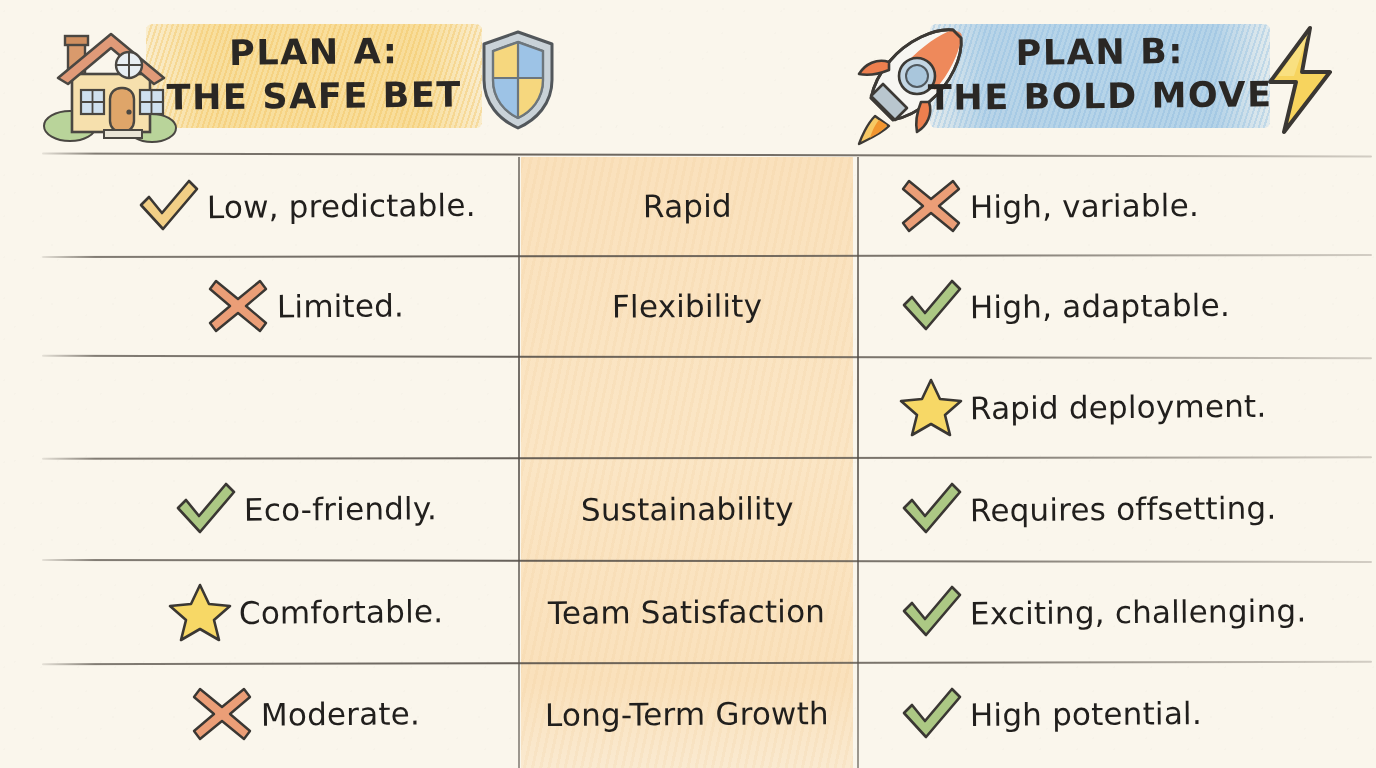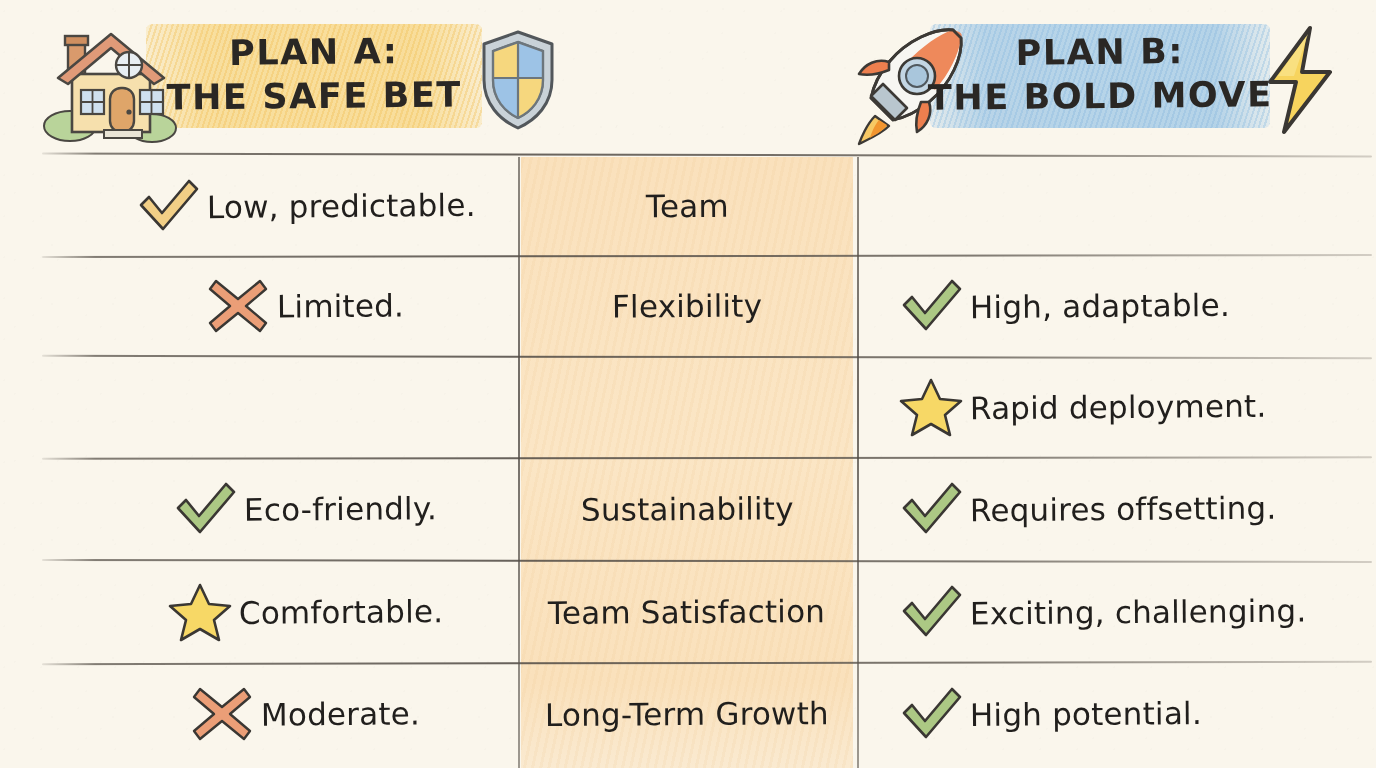--- a/index.html
+++ b/index.html
@@ -255,32 +255,40 @@
     <div class="cell left">
       <span class="mark">
         <svg width="66" height="58" viewBox="0 0 66 58">
           <path d="M6 28 L14 20 L27 36 L54 4 L62 12 L28 52 Z" fill="#f2cf86" stroke="#3a3733" stroke-width="2.6" stroke-linejoin="round"></path>
         </svg>
       </span>
       <span class="ctext">Low, predictable.</span>
     </div>
     <div class="cell mid">
       <span class="mtext">
-        <span>Team</span>
-      </span>
-    </div>
-  </div>
-
-  <div class="row" style="top:257px;height:98px">
-    <div class="cell left">
+        <span>Rapid</span>
+      </span>
+    </div>
+    <div class="cell right">
       <span class="mark">
         <svg width="60" height="58" viewBox="0 0 60 58">
           <path d="M8 4 L30 22 L52 4 L58 12 L38 29 L58 46 L52 54 L30 36 L8 54 L2 46 L22 29 L2 12 Z" fill="#eb9e77" stroke="#3a3733" stroke-width="2.4" stroke-linejoin="round"></path>
         </svg>
       </span>
+      <span class="ctext">High, variable.</span>
+    </div>
+  </div>
+
+  <div class="row" style="top:257px;height:98px">
+    <div class="cell left">
+      <span class="mark">
+        <svg width="60" height="58" viewBox="0 0 60 58">
+          <path d="M8 4 L30 22 L52 4 L58 12 L38 29 L58 46 L52 54 L30 36 L8 54 L2 46 L22 29 L2 12 Z" fill="#eb9e77" stroke="#3a3733" stroke-width="2.4" stroke-linejoin="round"></path>
+        </svg>
+      </span>
       <span class="ctext">Limited.</span>
     </div>
     <div class="cell mid">
       <span class="mtext">
         <span>Flexibility</span>
       </span>
     </div>
     <div class="cell right">
       <span class="mark">
         <svg width="66" height="58" viewBox="0 0 66 58">

